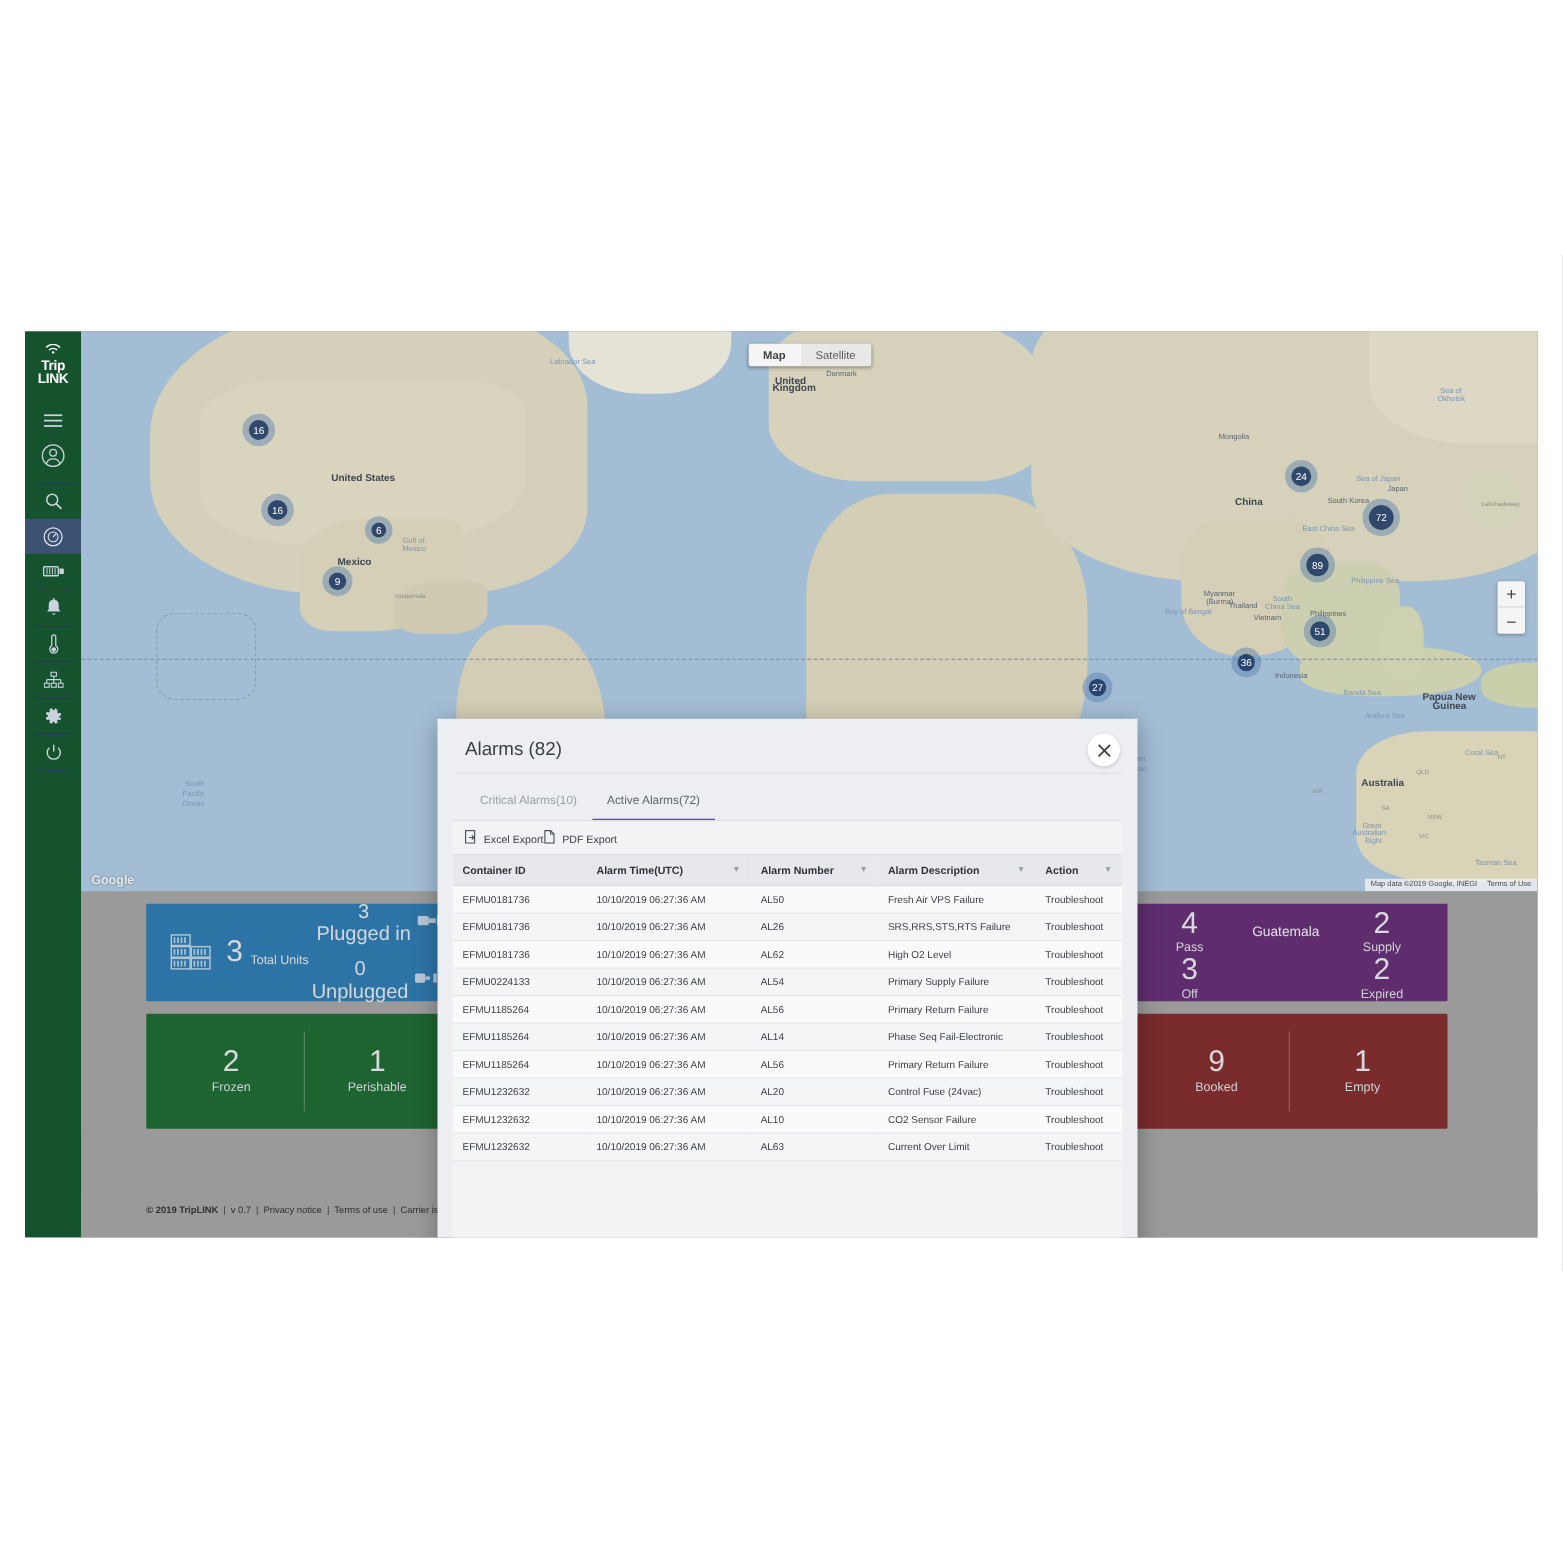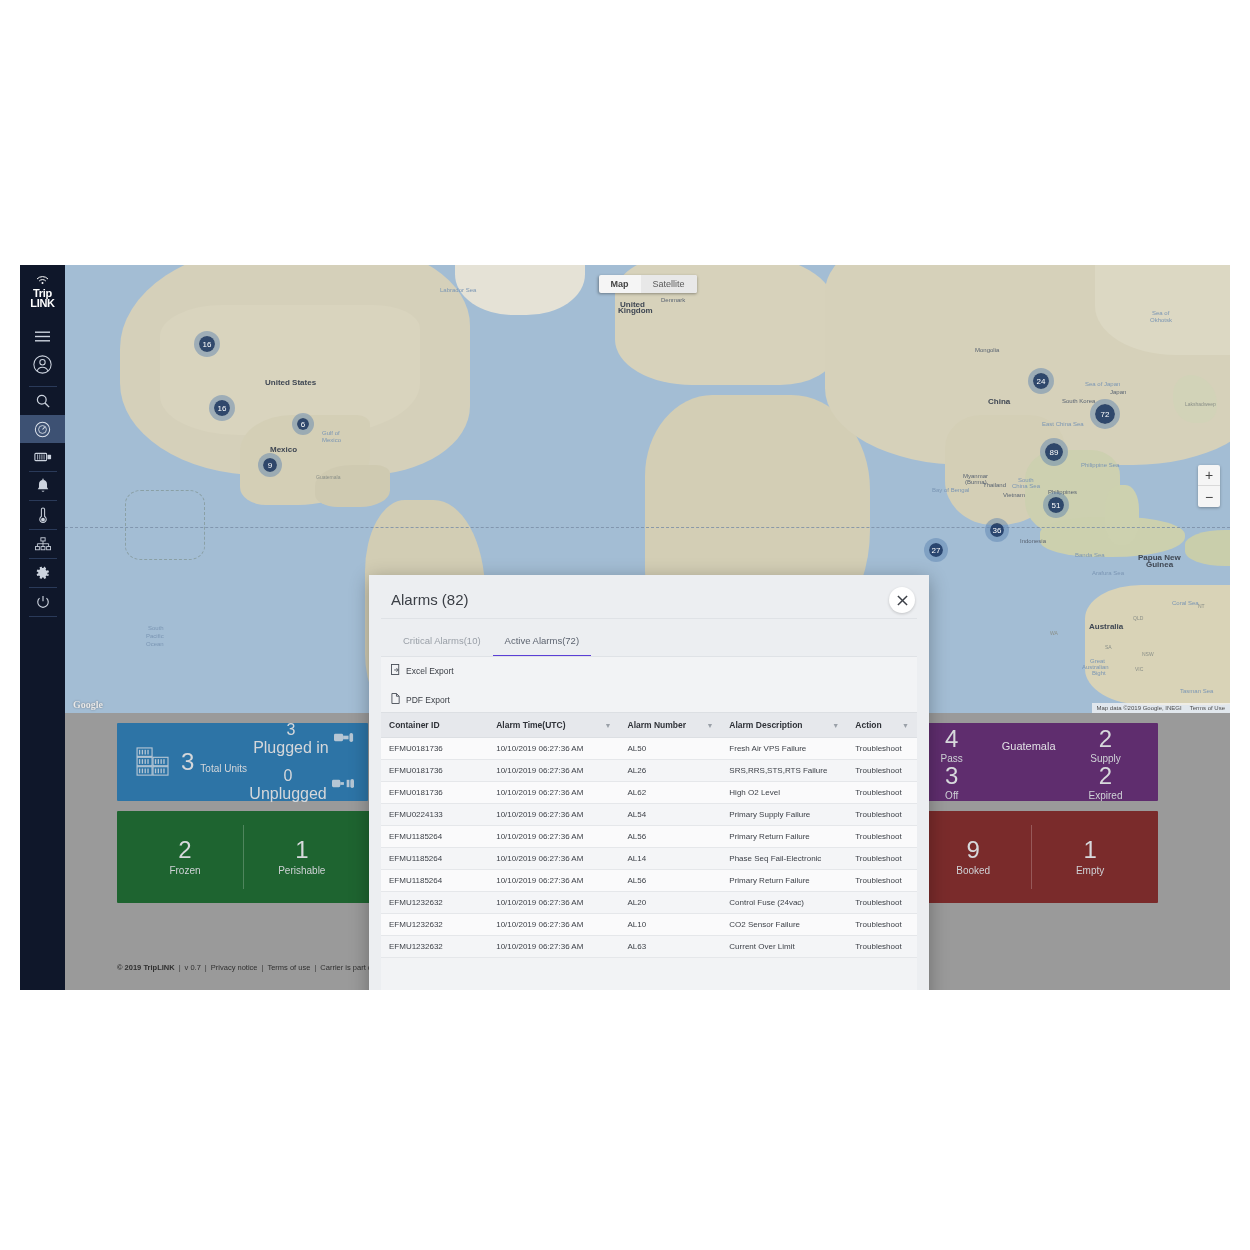--- a/index.html
+++ b/index.html
@@ -16,21 +16,21 @@
     left: 20px; top: 265px;
     width: 1210px; height: 725px;
     background: #9a9a9a;
     display: flex;
     overflow: hidden;
   }
 
   
   #sidebar {
     width: 45px; height: 100%;
-    background: #0f172a;
+    background: #14532d;
     display: flex; flex-direction: column;
     align-items: center;
     flex: 0 0 45px;
   }
   .logo-wrap {
     width: 45px; height: 45px;
     display: flex; flex-direction: column;
     align-items: center; justify-content: center;
     padding-top: 2px;
   }
@@ -109,21 +109,21 @@
   .zoom-ctl div {
     height: 21px; display: flex; align-items: center; justify-content: center;
     font-size: 14px; color: #444; cursor: pointer; line-height: 1;
   }
   .zoom-ctl div:first-child { border-bottom: 1px solid #d9d9d9; }
 
   .google-wm {
     position: absolute; left: 8px; bottom: 3px;
     font-size: 10px; color: #e9e9e9; font-weight: 600;
     text-shadow: 0 0 2px rgba(0,0,0,0.4); z-index: 4;
-    font-family: Liberation Serif, serif;
+    font-family: Liberation Sans, sans-serif;
   }
   .map-attrib {
     position: absolute; right: 0; bottom: 0;
     background: rgba(245,245,245,0.75);
     font-size: 6px; color: #4b4b4b; padding: 2px 5px; z-index: 4;
     display: flex; gap: 8px;
   }
 
   
   #stats {
@@ -187,21 +187,21 @@
     height: 36px;
     display: flex; align-items: center;
   }
   #footer .sep { margin: 0 4px; color: #3a3a3a; }
   #footer a { color: #2f2f2f; text-decoration: none; }
   #footer b { font-weight: bold; text-align: right; }
 
   
   #modal {
     position: absolute;
-    left: 349px; top: 310px;
+    left: 330px; top: 310px;
     width: 560px; height: 450px;
     background: #eceef1;
     box-shadow: 0 4px 18px rgba(0,0,0,0.30);
     z-index: 50;
     display: flex; flex-direction: column;
   }
   .modal-head { padding: 16px 22px 10px 22px; }
   .modal-title { font-size: 15px; color: #3b3f46; font-weight: 400; }
   .modal-close {
     position: absolute; right: 14px; top: 12px;
@@ -213,21 +213,21 @@
   .modal-divider { height: 1px; background: #dfe2e6; margin: 0 12px; }
   .tabs { display: flex; padding: 0 22px; margin-top: 10px; }
   .tab {
     font-size: 9.5px; color: #9aa0a8; padding: 6px 12px 9px 12px;
     cursor: pointer; border-bottom: 2px solid transparent;
   }
   .tab.active { color: #5d6470; border-bottom-color: #5b3fd6; }
   .tabs-underline { height: 1px; background: #dfe2e6; margin: 0 12px 0 12px; margin-top: -1px; }
 
   .table-wrap { margin: 0 12px; background: #f2f3f5; flex: 1; display: flex; flex-direction: column; overflow: hidden; }
-  .export-bar { display: flex; gap: 16px; padding: 7px 10px 6px 10px; flex-direction: column; }
+  .export-bar { display: flex; padding: 7px 10px 6px 10px; }
   .export-btn { display: flex; align-items: center; gap: 5px; font-size: 8.5px; color: #3b3f46; cursor: pointer; }
 
   table.alarms { width: 100%; border-collapse: collapse; table-layout: fixed; }
   table.alarms th {
     background: #e6e8ec;
     font-size: 8.5px; color: #2f3238; font-weight: bold;
     text-align: left; padding: 7px 8px;
     border-top: 1px solid #dcdfe3; border-bottom: 1px solid #dcdfe3;
     position: relative;
   }
@@ -485,21 +485,21 @@
       <div id="map-markers">
           <div class="marker" style="width: 26px; height: 26px; left: 129px; top: 66px;">16</div>
           <div class="marker" style="width: 26px; height: 26px; left: 144px; top: 130px;">16</div>
           <div class="marker" style="width: 22px; height: 22px; left: 227px; top: 148px;">6</div>
           <div class="marker" style="width: 24px; height: 24px; left: 193px; top: 188px;">9</div>
           <div class="marker" style="width: 26px; height: 26px; left: 963px; top: 103px;">24</div>
           <div class="marker" style="width: 30px; height: 30px; left: 1025px; top: 134px;">72</div>
           <div class="marker" style="width: 28px; height: 28px; left: 975px; top: 173px;">89</div>
           <div class="marker" style="width: 26px; height: 26px; left: 978px; top: 227px;">51</div>
           <div class="marker" style="width: 24px; height: 24px; left: 920px; top: 253px;">36</div>
-          <div class="marker" style="width: 24px; height: 24px; left: 859px; top: 273px;">27</div>
+          <div class="marker" style="width: 24px; height: 24px; left: 801px; top: 273px;">27</div>
         </div>
     </div>
 
     <div id="stats">
 
       <div class="stat-row">
 
         <div class="card h1" id="card-total-units" style="background:#2d74a6;">
           <div class="icon-cell">
             <svg width="34" height="30" viewBox="0 0 36 32">

